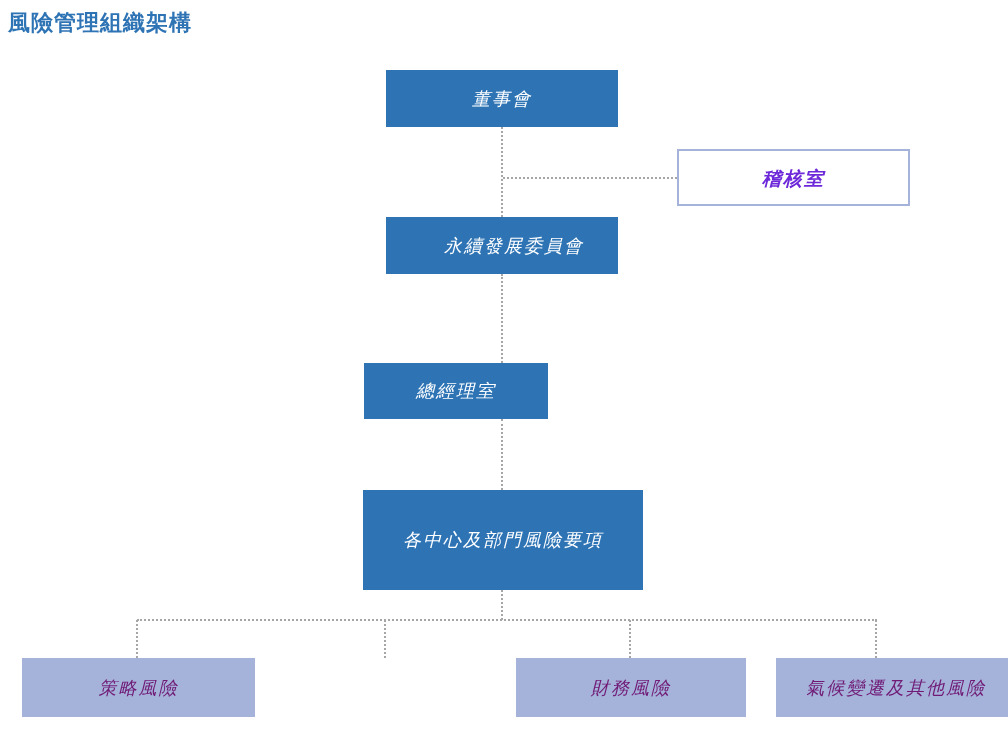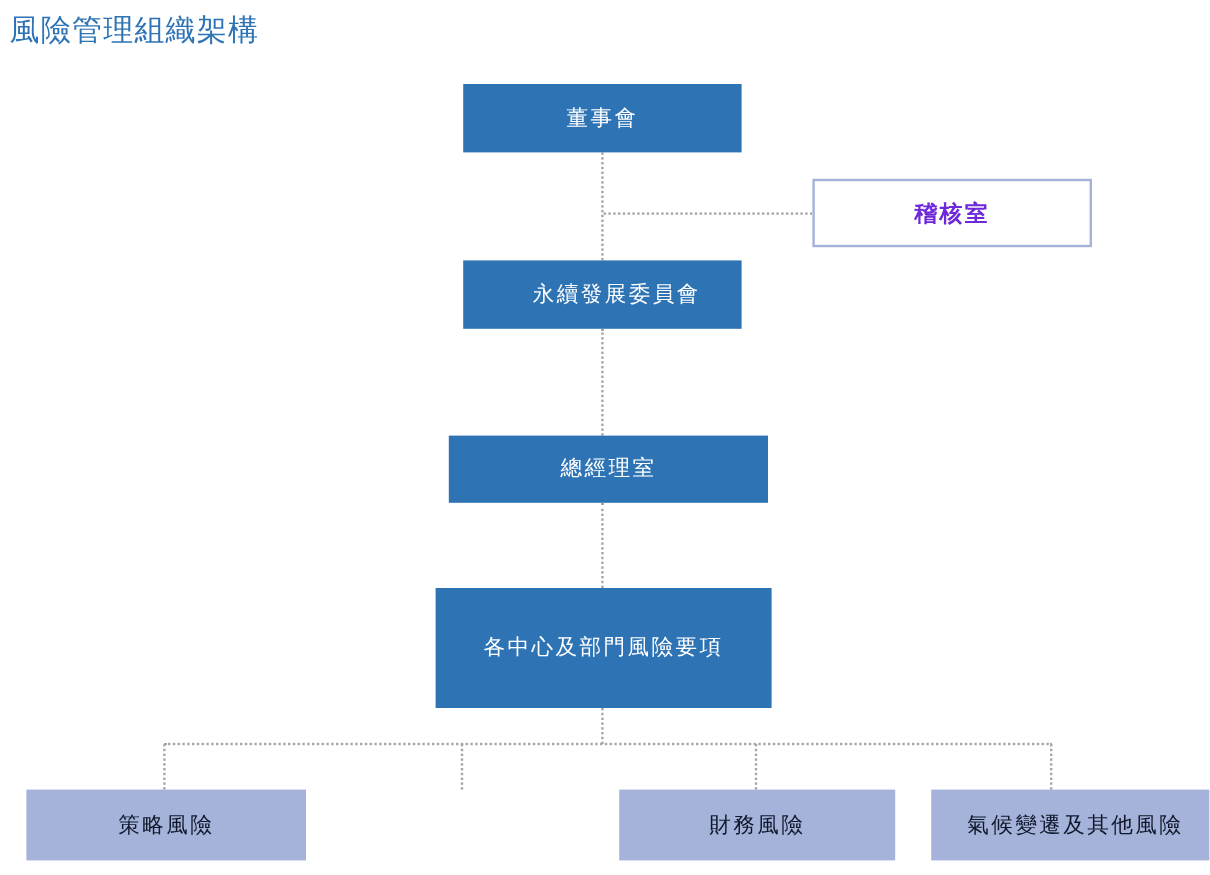--- a/index.html
+++ b/index.html
@@ -11,63 +11,64 @@
     width: 1008px;
     height: 729px;
     background: #ffffff;
     overflow: hidden;
   }
 
   .page-title {
     position: absolute;
     left: 8px;
     top: 8px;
-    font-size: 25px;
-    font-weight: normal;
+    font-size: 22px;
+    font-weight: bold;
     color: #2E74B5;
     letter-spacing: 1px;
     text-align: right;
   }
 
   .node {
     position: absolute;
     display: flex;
     flex-direction: column;
     align-items: center;
     justify-content: center;
     letter-spacing: 2px;
+    font-style: italic;
   }
 
   .node.blue {
     background: #2E74B5;
     color: #FFFFFF;
     font-size: 18px;
   }
 
   .node.outline {
     background: #FFFFFF;
     border: 2px solid #A5B3DB;
     color: #6d28d9;
     font-weight: bold;
     font-size: 19px;
   }
 
   .node.light {
     background: #A5B3DB;
-    color: #0f172a;
+    color: #701a75;
     font-size: 18px;
   }
 
   .node .line { display: block; line-height: 32px; }
 
   
   .n-board   { left: 386px; top: 70px;  width: 232px; height: 57px; }
   .n-audit   { left: 677px; top: 149px; width: 233px; height: 57px; }
   .n-esg     { left: 386px; top: 217px; width: 232px; height: 57px; padding-left: 24px; }
-  .n-gm      { left: 374px; top: 363px; width: 266px; height: 56px; }
+  .n-gm      { left: 364px; top: 363px; width: 184px; height: 56px; }
   .n-control { left: 363px; top: 490px; width: 280px; height: 100px; }
   .n-risk1   { left: 22px;  top: 658px; width: 233px; height: 59px; }
   .n-risk2   { left: 269px; top: 658px; width: 231px; height: 59px; }
   .n-risk3   { left: 516px; top: 658px; width: 230px; height: 59px; }
   .n-risk4   { left: 760px; top: 658px; width: 240px; height: 59px; margin-left: 16px; }
 
   
   .conn-v {
     position: absolute;
     width: 0;

